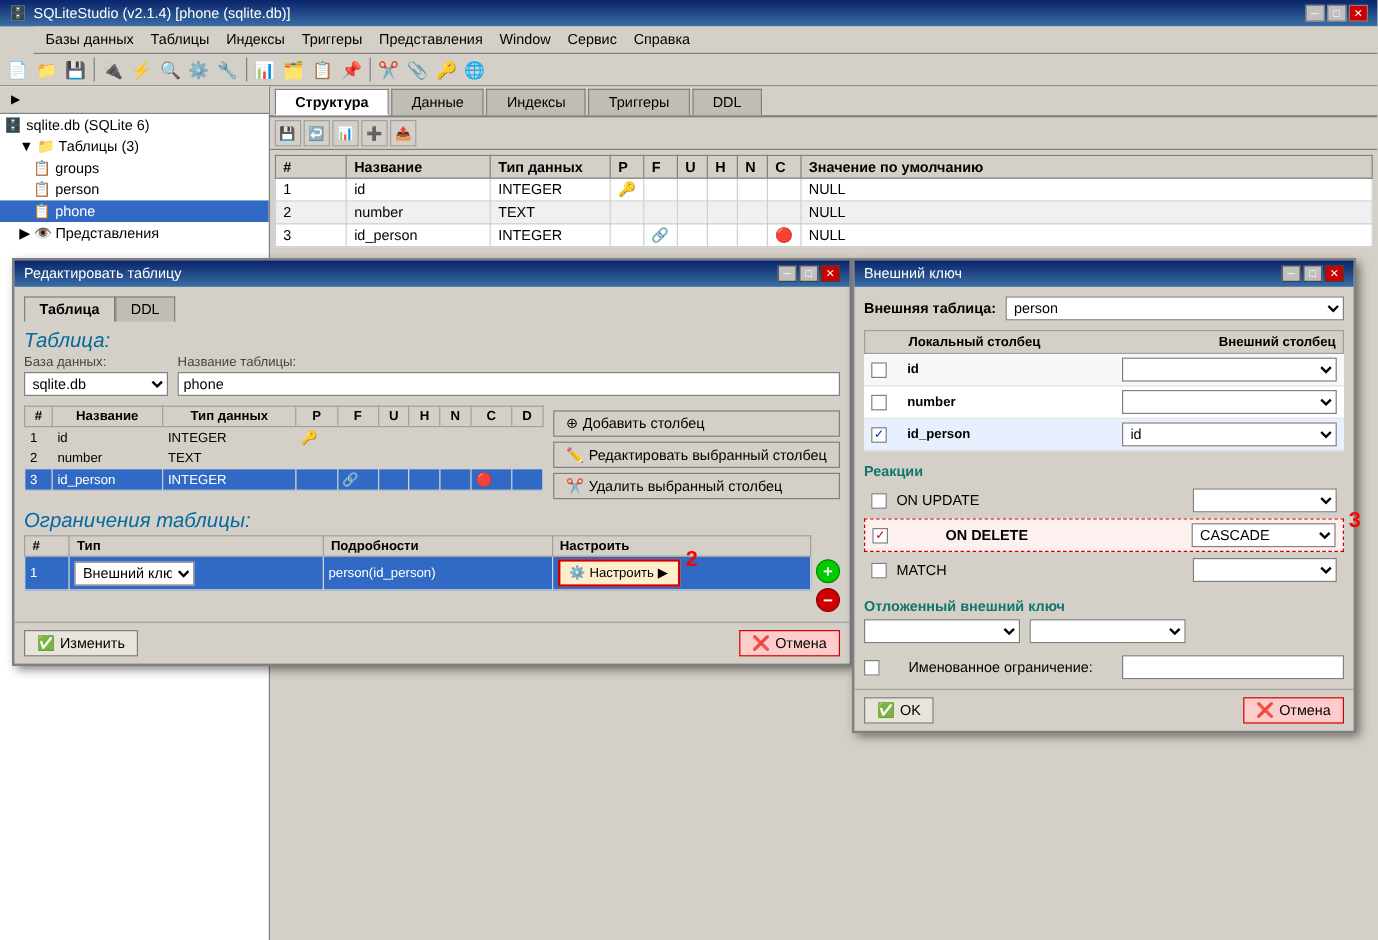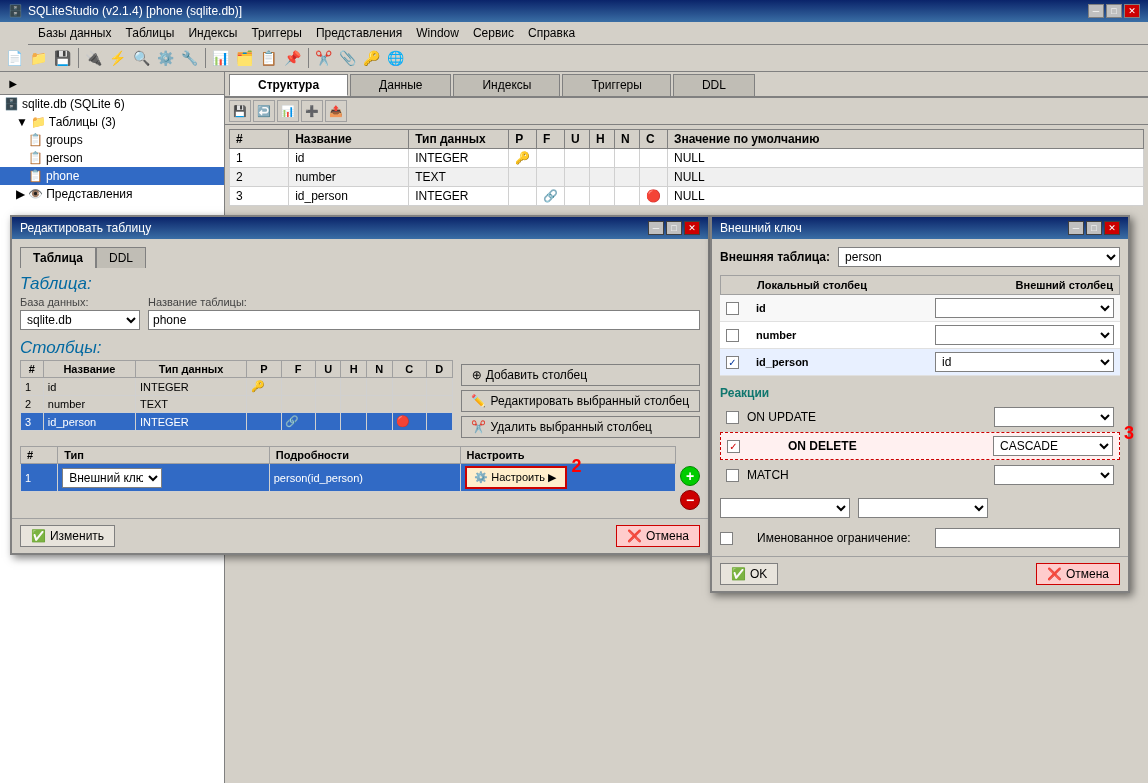--- a/index.html
+++ b/index.html
@@ -90,21 +90,21 @@
     }
 
     
     .tab-bar {
       display: flex;
       background: #d4d0c8;
       border-bottom: 2px solid #808080;
       padding: 2px 0 0 4px;
     }
     .tab {
-      padding: 3px 28px;
+      padding: 3px 16px;
       background: #c0bdb5;
       border: 1px solid #808080;
       border-bottom: none;
       cursor: pointer;
       margin-right: 2px;
       font-size: 12px;
     }
     .tab.active {
       background: white;
       border-bottom: 1px solid white;
@@ -551,21 +551,20 @@
             </select>
           </div>
           <div class="form-group" style="flex:1;">
             <label>Название таблицы:</label>
             <input class="form-input" type="text" style="width: 100%;" value="phone">
           </div>
         </div>
       </div>
 
       <div class="form-section">
-        <span class="form-label">Столбцы:</span>
         <div style="display:flex; gap:8px;">
           <div style="flex:1;">
             <table class="col-table">
               <thead>
                 <tr>
                   <th>#</th>
                   <th>Название</th>
                   <th>Тип данных</th>
                   <th>P</th>
                   <th>F</th>
@@ -627,20 +626,21 @@
             </button>
             <button class="btn">
               <span>✂️</span>
               <span>Удалить выбранный столбец</span>
             </button>
           </div>
         </div>
       </div>
 
       <div class="constraints-section">
+        <span class="form-label">Ограничения таблицы:</span>
         <div style="display:flex; align-items:flex-start; gap:4px;">
           <table class="constraints-table" style="flex:1;">
             <thead>
               <tr>
                 <th>#</th>
                 <th>Тип</th>
                 <th>Подробности</th>
                 <th>Настроить</th>
               </tr>
             </thead>
@@ -783,20 +783,21 @@
         <div class="reaction-row">
           <div class="checkbox"></div>
           <span style="flex:1;">MATCH</span>
           <select class="form-select" style="width:120px;">
             <option></option>
           </select>
         </div>
       </div>
 
       <div class="deferred-section">
+        <div class="section-label">Отложенный внешний ключ</div>
         <div class="form-row">
           <select class="form-select" style="width:130px;">
             <option></option>
           </select>
           <select class="form-select" style="width:130px;">
             <option></option>
           </select>
         </div>
       </div>
 

